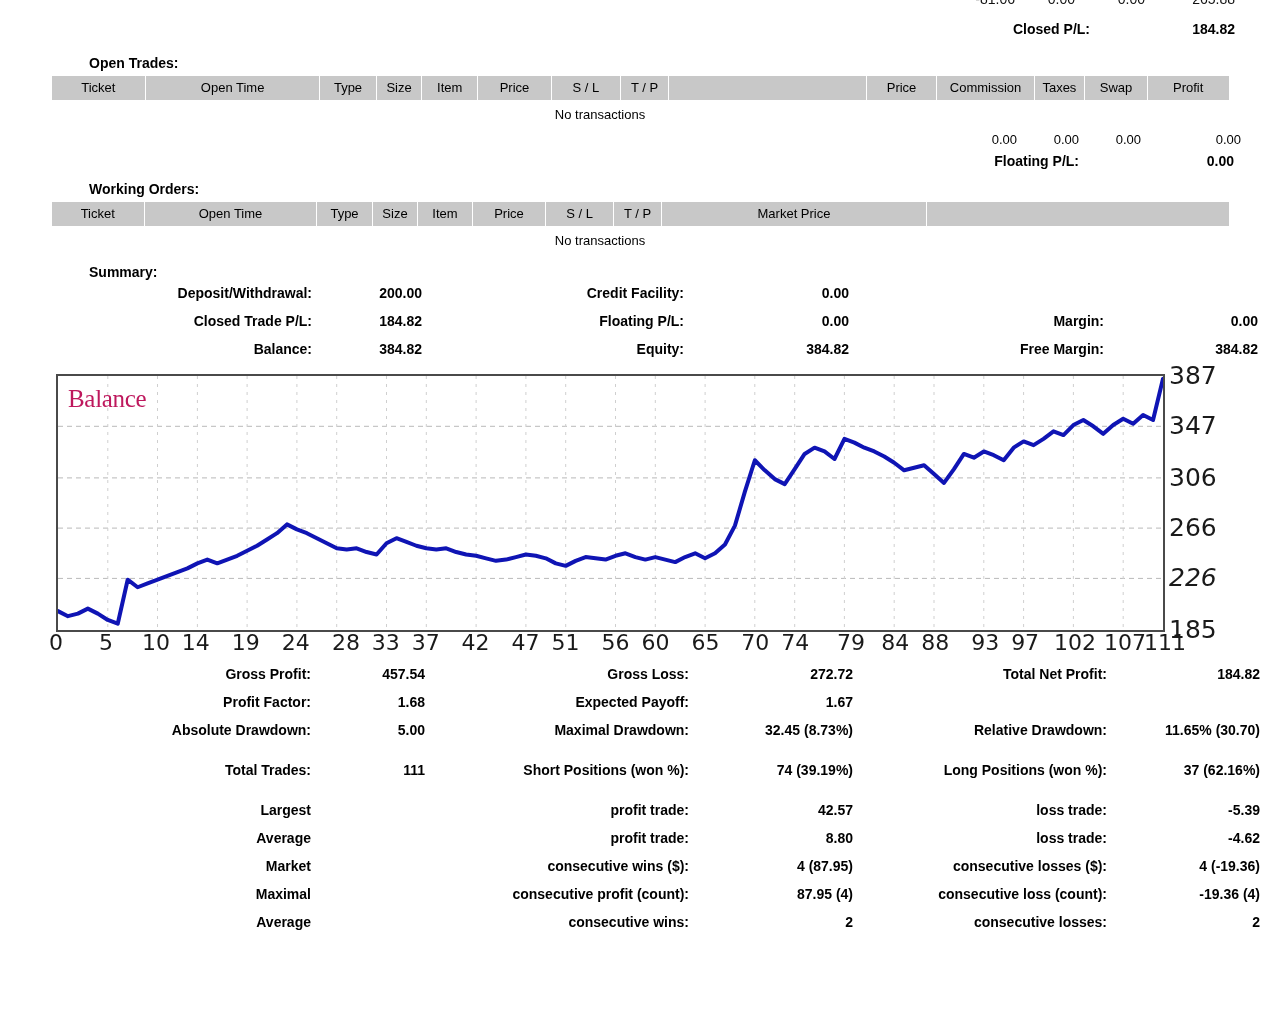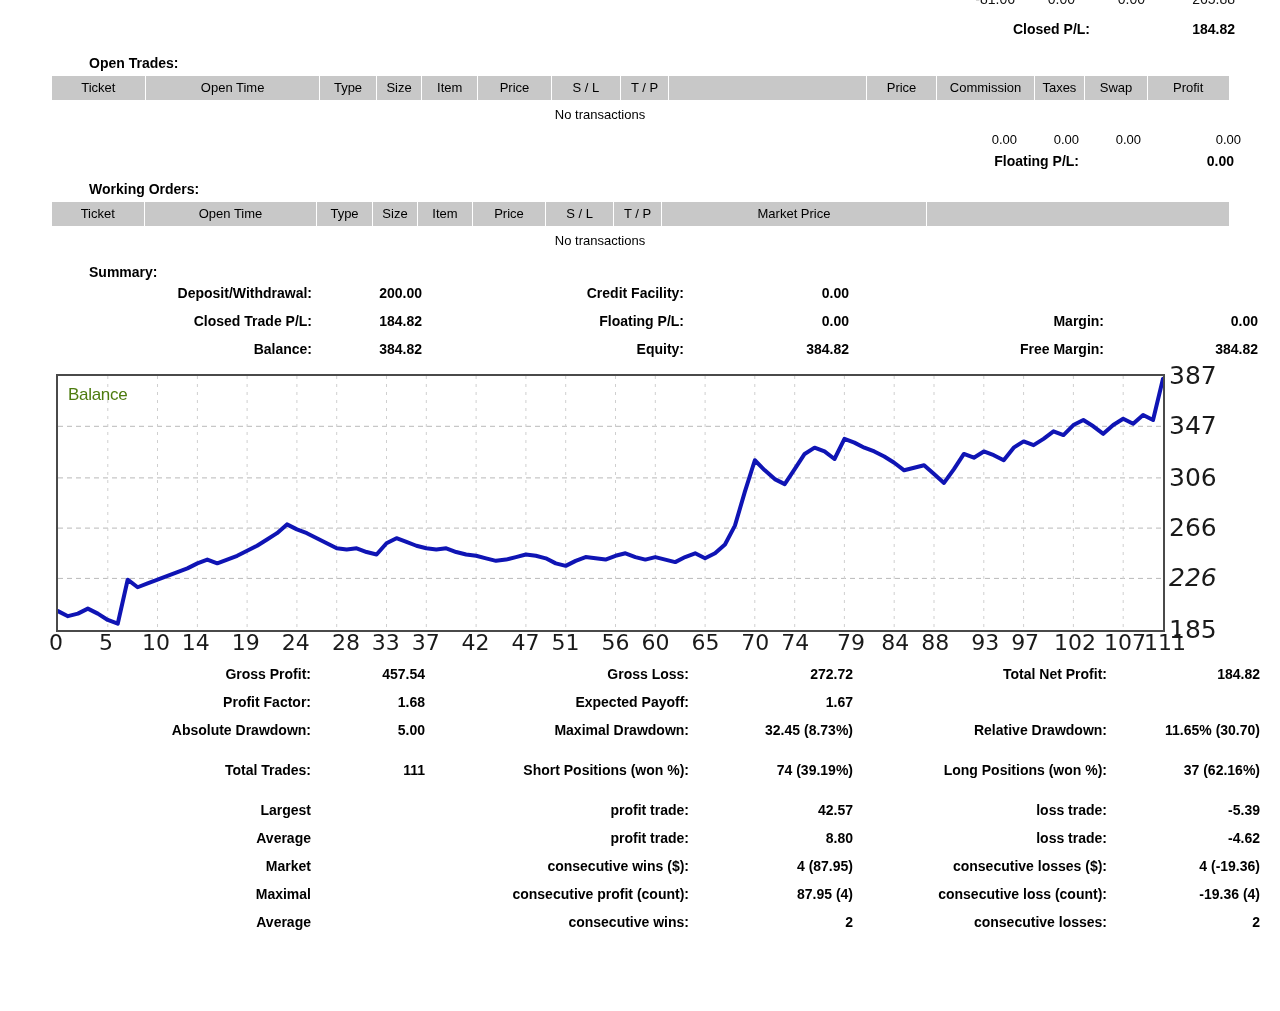--- a/index.html
+++ b/index.html
@@ -142,23 +142,23 @@
     height: 258px;
     border: 2px solid #4a4a4a;
     background: #ffffff;
     box-sizing: border-box;
   }
   .chart-svg { display: block; width: 100%; height: 100%; }
   .chart-title {
     position: absolute;
     left: 10px;
     top: 9px;
-    font-size: 17px;
-    color: #4d7c0f;
-    font-family: Liberation Sans, sans-serif;
+    font-size: 25px;
+    color: #be185d;
+    font-family: Liberation Serif, serif;
     letter-spacing: -0.3px;
   }
   .y-axis {
     position: absolute;
     left: 1113px;
     top: -4px;
     width: 70px;
     height: 266px;
   }
   .y-axis div {

